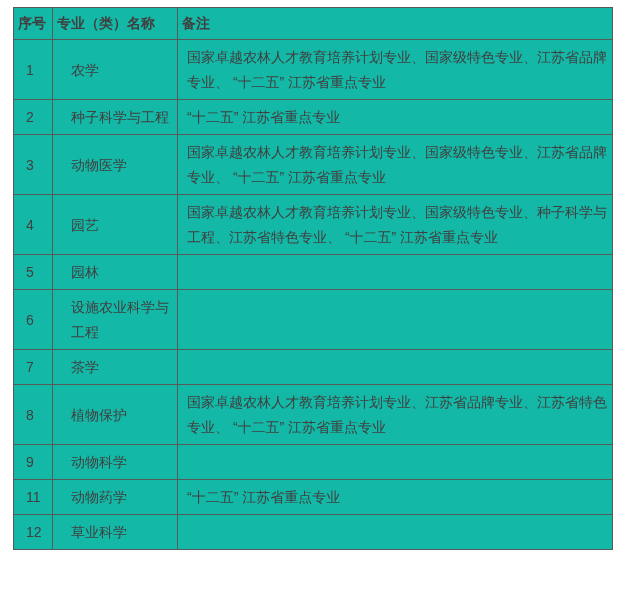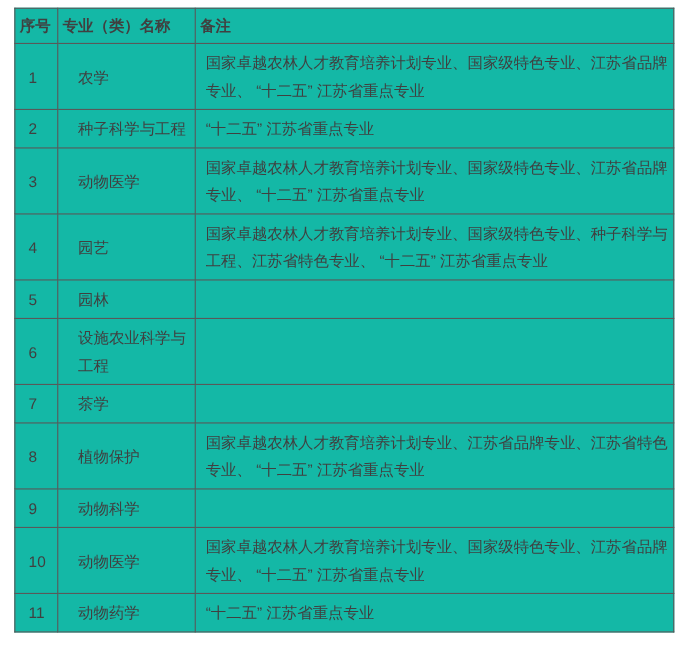--- a/index.html
+++ b/index.html
@@ -112,27 +112,27 @@
     <td class="c-name">植物保护</td>
     <td class="c-remark">国家卓越农林人才教育培养计划专业、江苏省品牌专业、江苏省特色专业、 “十二五” 江苏省重点专业</td>
   </tr>
 
   <tr>
     <td class="c-index">9</td>
     <td class="c-name">动物科学</td>
     <td class="c-remark"></td>
   </tr>
 
-  <tr>
-    <td class="c-index">10</td>
-    <td class="c-name">动物医学</td>
-    <td class="c-remark">国家卓越农林人才教育培养计划专业、国家级特色专业、江苏省品牌专业、 “十二五” 江苏省重点专业</td>
-  </tr>
 
   <tr>
     <td class="c-index">11</td>
     <td class="c-name">动物药学</td>
     <td class="c-remark"> “十二五” 江苏省重点专业</td>
   </tr>
 
+  <tr>
+    <td class="c-index">12</td>
+    <td class="c-name">草业科学</td>
+    <td class="c-remark"></td>
+  </tr>
 </tbody>
   </table>
 </div>
 
 </body></html>

